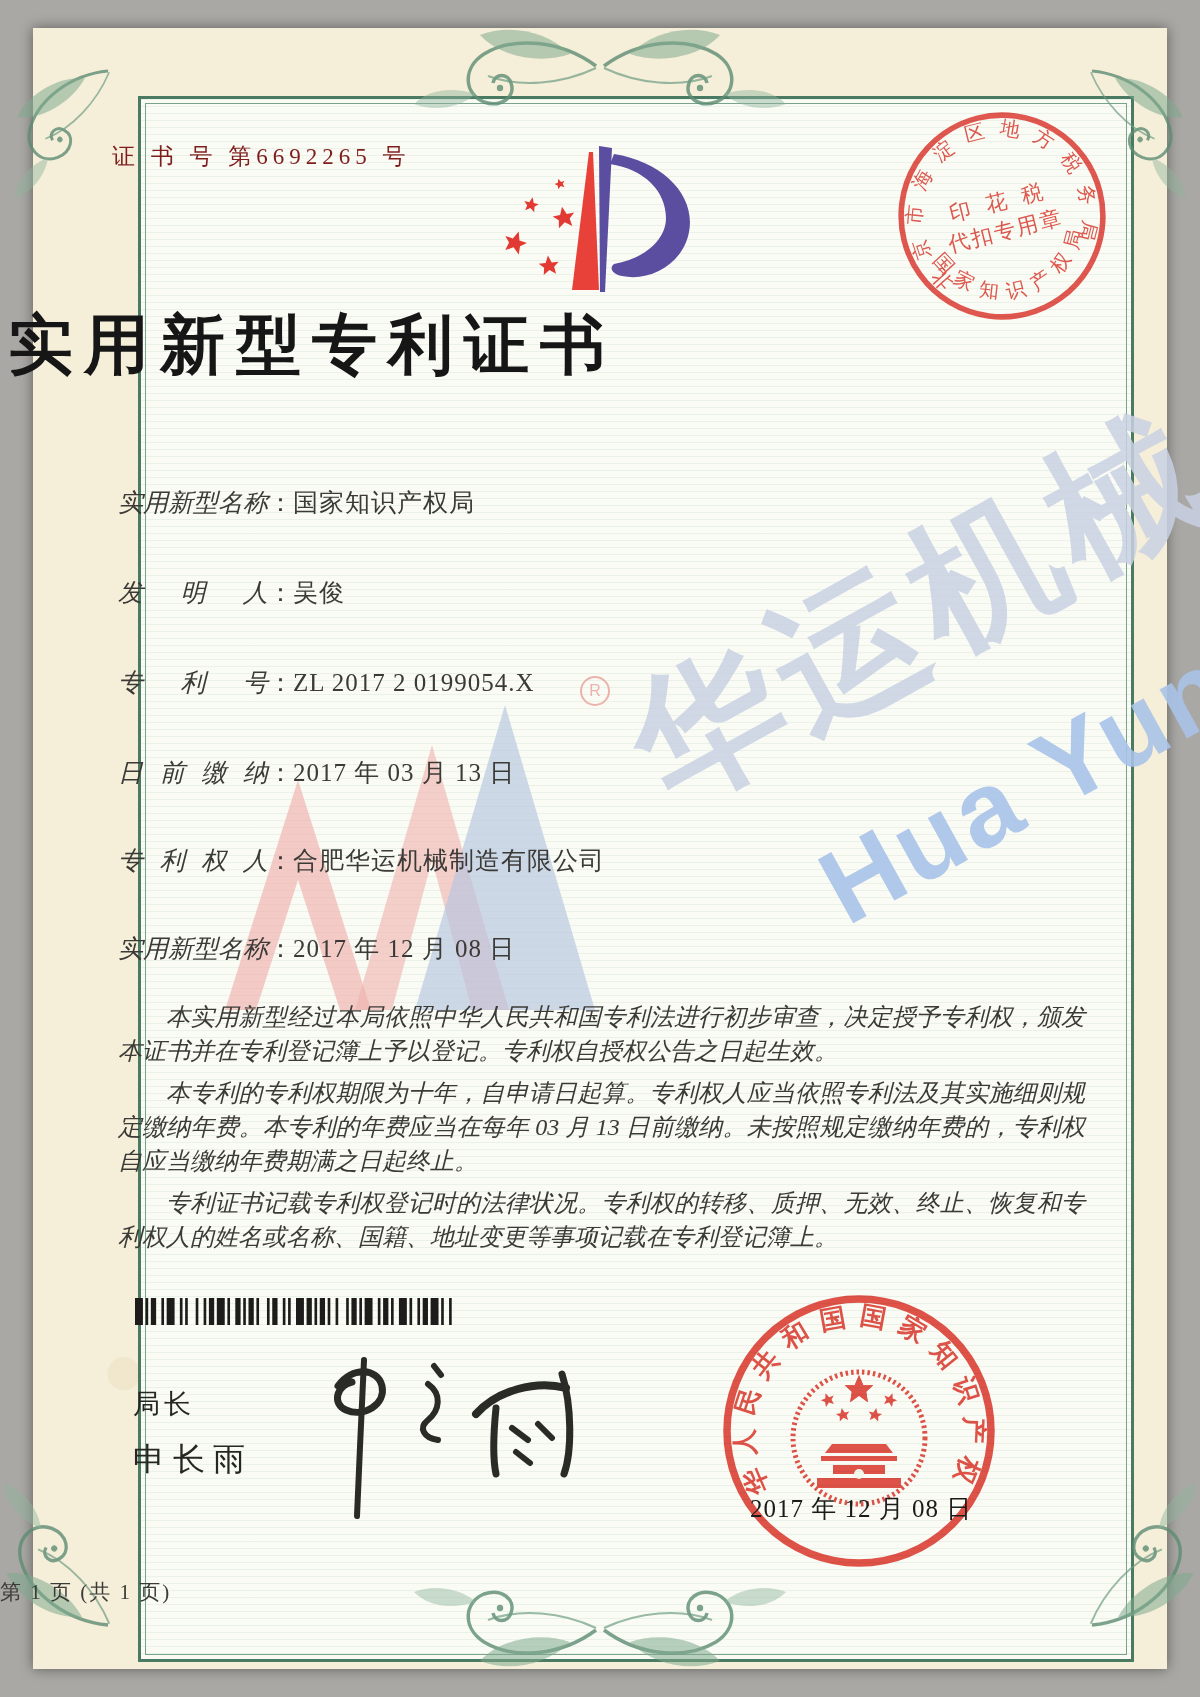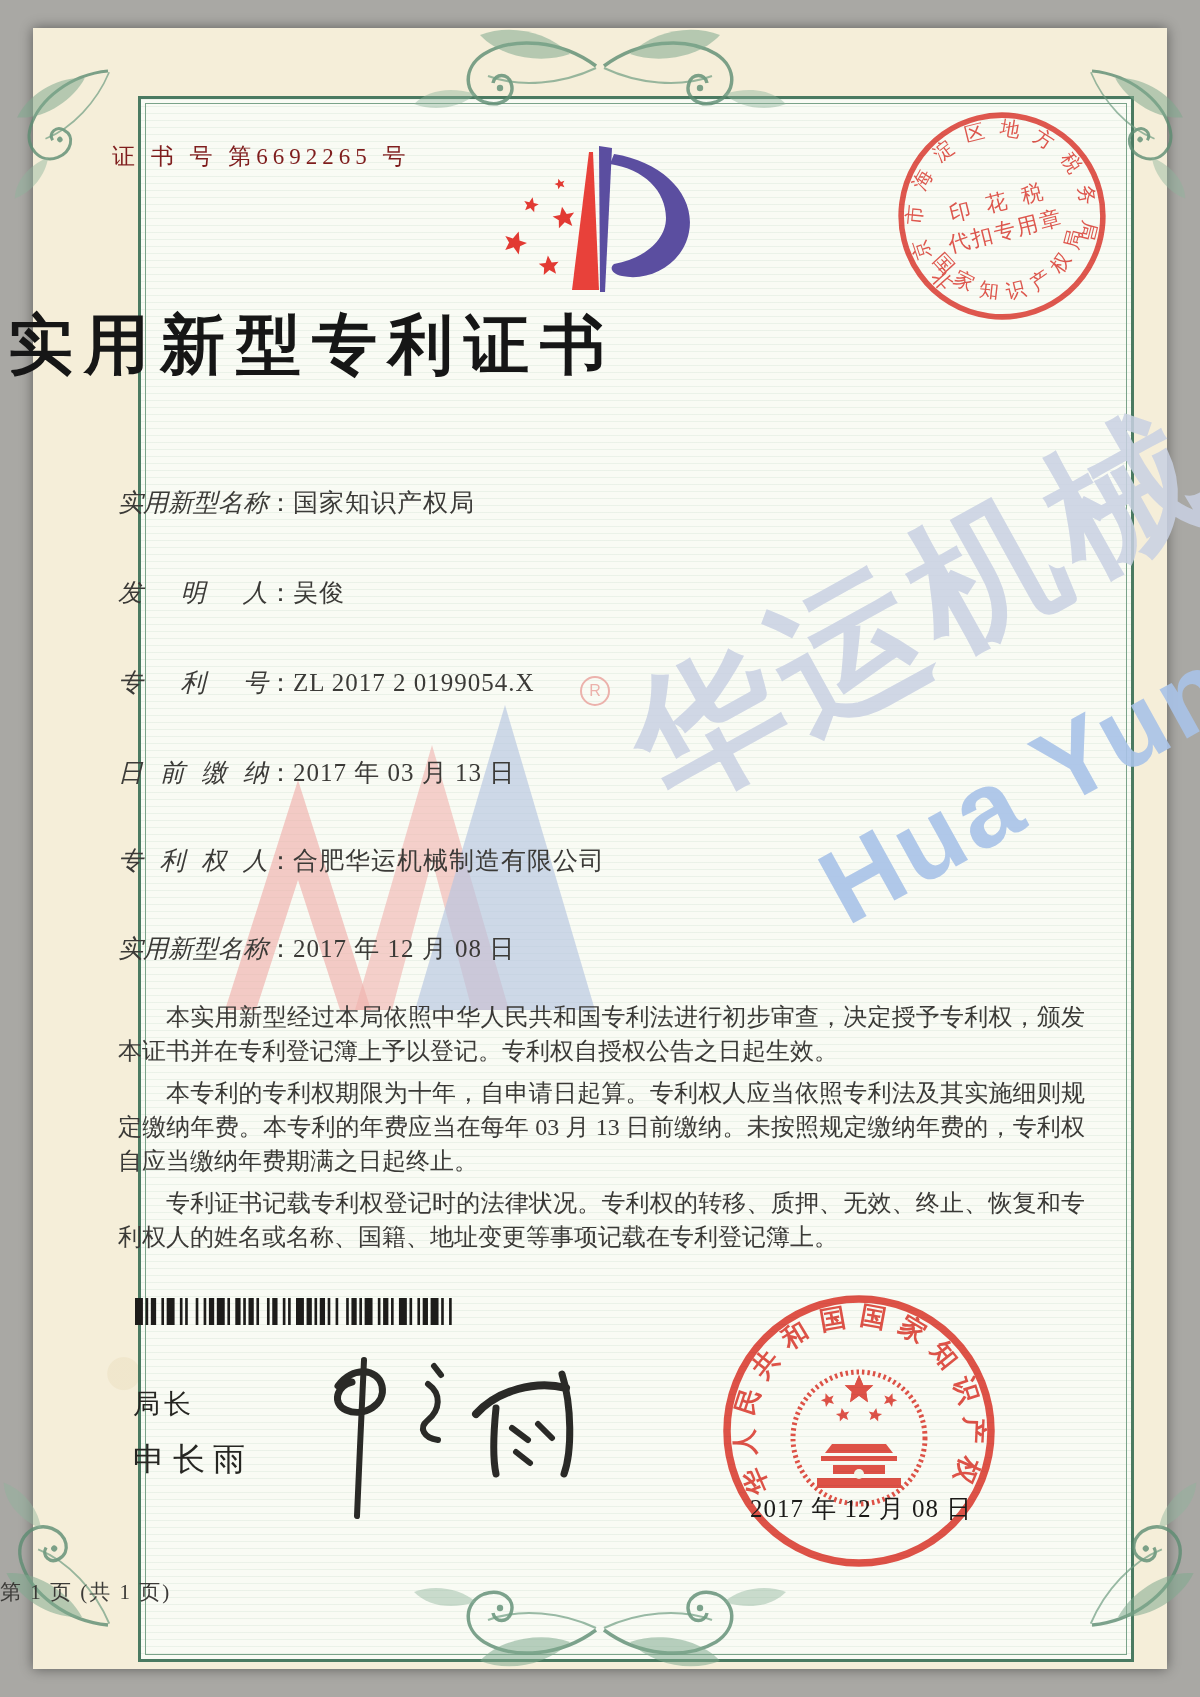--- a/index.html
+++ b/index.html
@@ -20,21 +20,21 @@
   .frame-inner{position:absolute;inset:4px;border:1px solid #7aa389;pointer-events:none;}
   .abs{position:absolute;}
   .cert-no{left:112px;top:141px;font-size:23px;letter-spacing:5px;color:#7f1d1d;}
   .title{left:8px;top:301px;width:1110px;text-align:left;font-size:65px;font-weight:700;
          letter-spacing:11px;color:#161616;}
   .field{left:118px;font-size:25px;color:#3b3a37;white-space:nowrap;}
   .flabel{display:inline-block;width:6em;text-align:justify;text-align-last:justify;font-style:italic;}
   .fvalue{letter-spacing:1px;}
   .body-text{left:118px;top:1000px;width:967px;font-size:24px;line-height:34px;
              color:#3b3a37;text-align:justify;}
-  .body-text p{margin:0 0 8px 0;text-indent:2em;}
+  .body-text p{margin:0 0 8px 0;text-indent:2em;font-style:italic;}
   .sig-title{left:133px;top:1386px;font-size:27px;letter-spacing:4px;color:#262622;}
   .sig-name{left:133px;top:1438px;font-size:32px;letter-spacing:8px;color:#262622;}
   .seal-date{left:750px;top:1492px;font-size:25px;letter-spacing:1px;color:#1c1b19;z-index:8;}
   .footer{left:0;top:1578px;width:1110px;text-align:left;font-size:21px;
           letter-spacing:2px;color:#3b3a37;}
   .wm-cn{left:596px;top:676px;font-family:"Liberation Sans","DejaVu Sans",sans-serif;
          font-weight:700;font-size:148px;letter-spacing:10px;color:#c9d1e3;opacity:.85;
          transform:rotate(-29deg);transform-origin:left top;white-space:nowrap;z-index:2;}
   .wm-en{left:800px;top:842px;font-family:"Liberation Sans","DejaVu Sans",sans-serif;
          font-weight:700;font-size:106px;letter-spacing:4px;color:#a9c3e8;opacity:.9;

